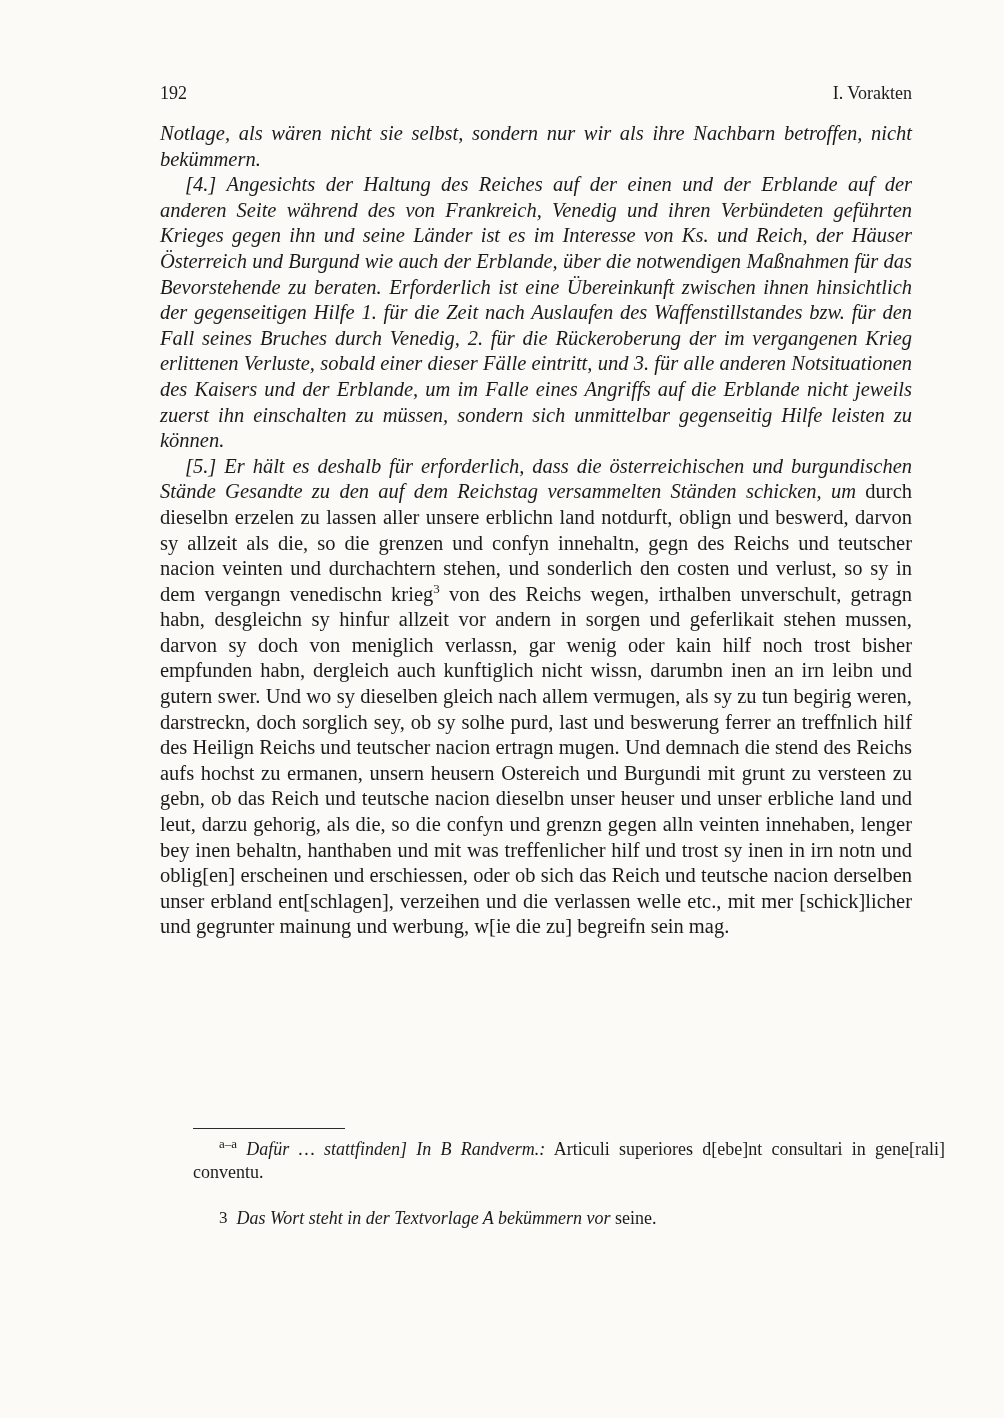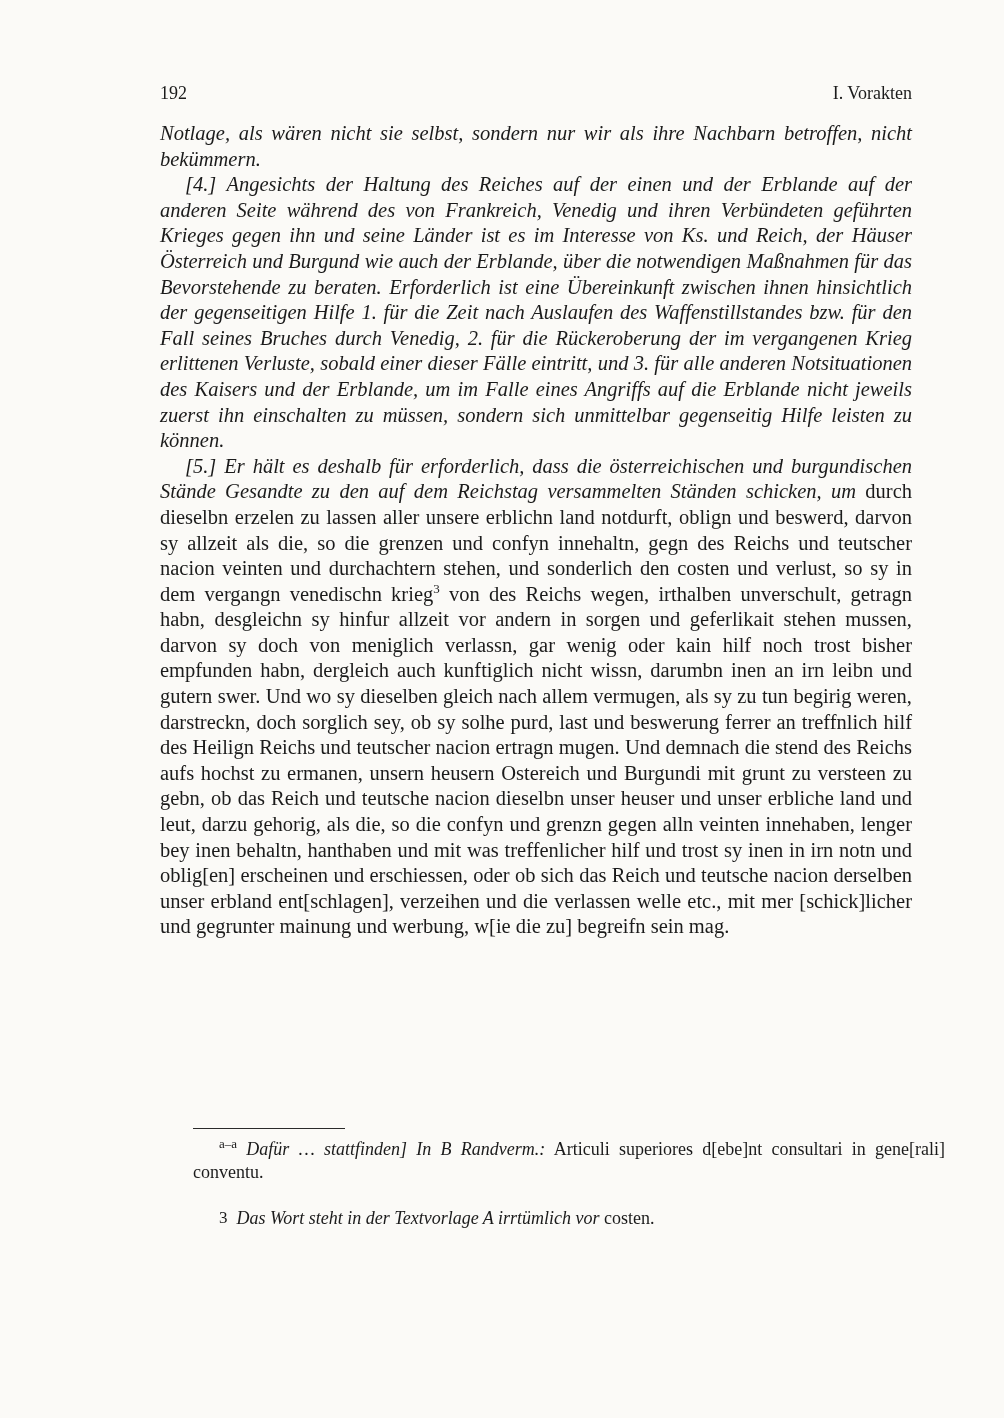--- a/index.html
+++ b/index.html
@@ -118,17 +118,17 @@
     </main>
 
   </div>
 
   <footer class="footnotes">
 
     <div class="fn-rule"></div>
 
     <p class="fn fn-indent"><sup class="fn-ref">a–a</sup> <span class="italic">Dafür … stattfinden] In B Randverm.:</span> <span>Articuli superiores d[ebe]nt consultari in gene[rali] conventu.</span></p>
 
-    <p class="fn fn-indent fn-gap"><span class="fn-num">3</span><span class="italic">Das Wort steht in der Textvorlage A irrtümlich vor</span> <span>costen.</span></p>
+    <p class="fn fn-indent fn-gap"><span class="fn-num">3</span><span class="italic">Das Wort steht in der Textvorlage A bekümmern vor</span> <span>seine.</span></p>
 
   </footer>
 
 </div>
 
 </body></html>

